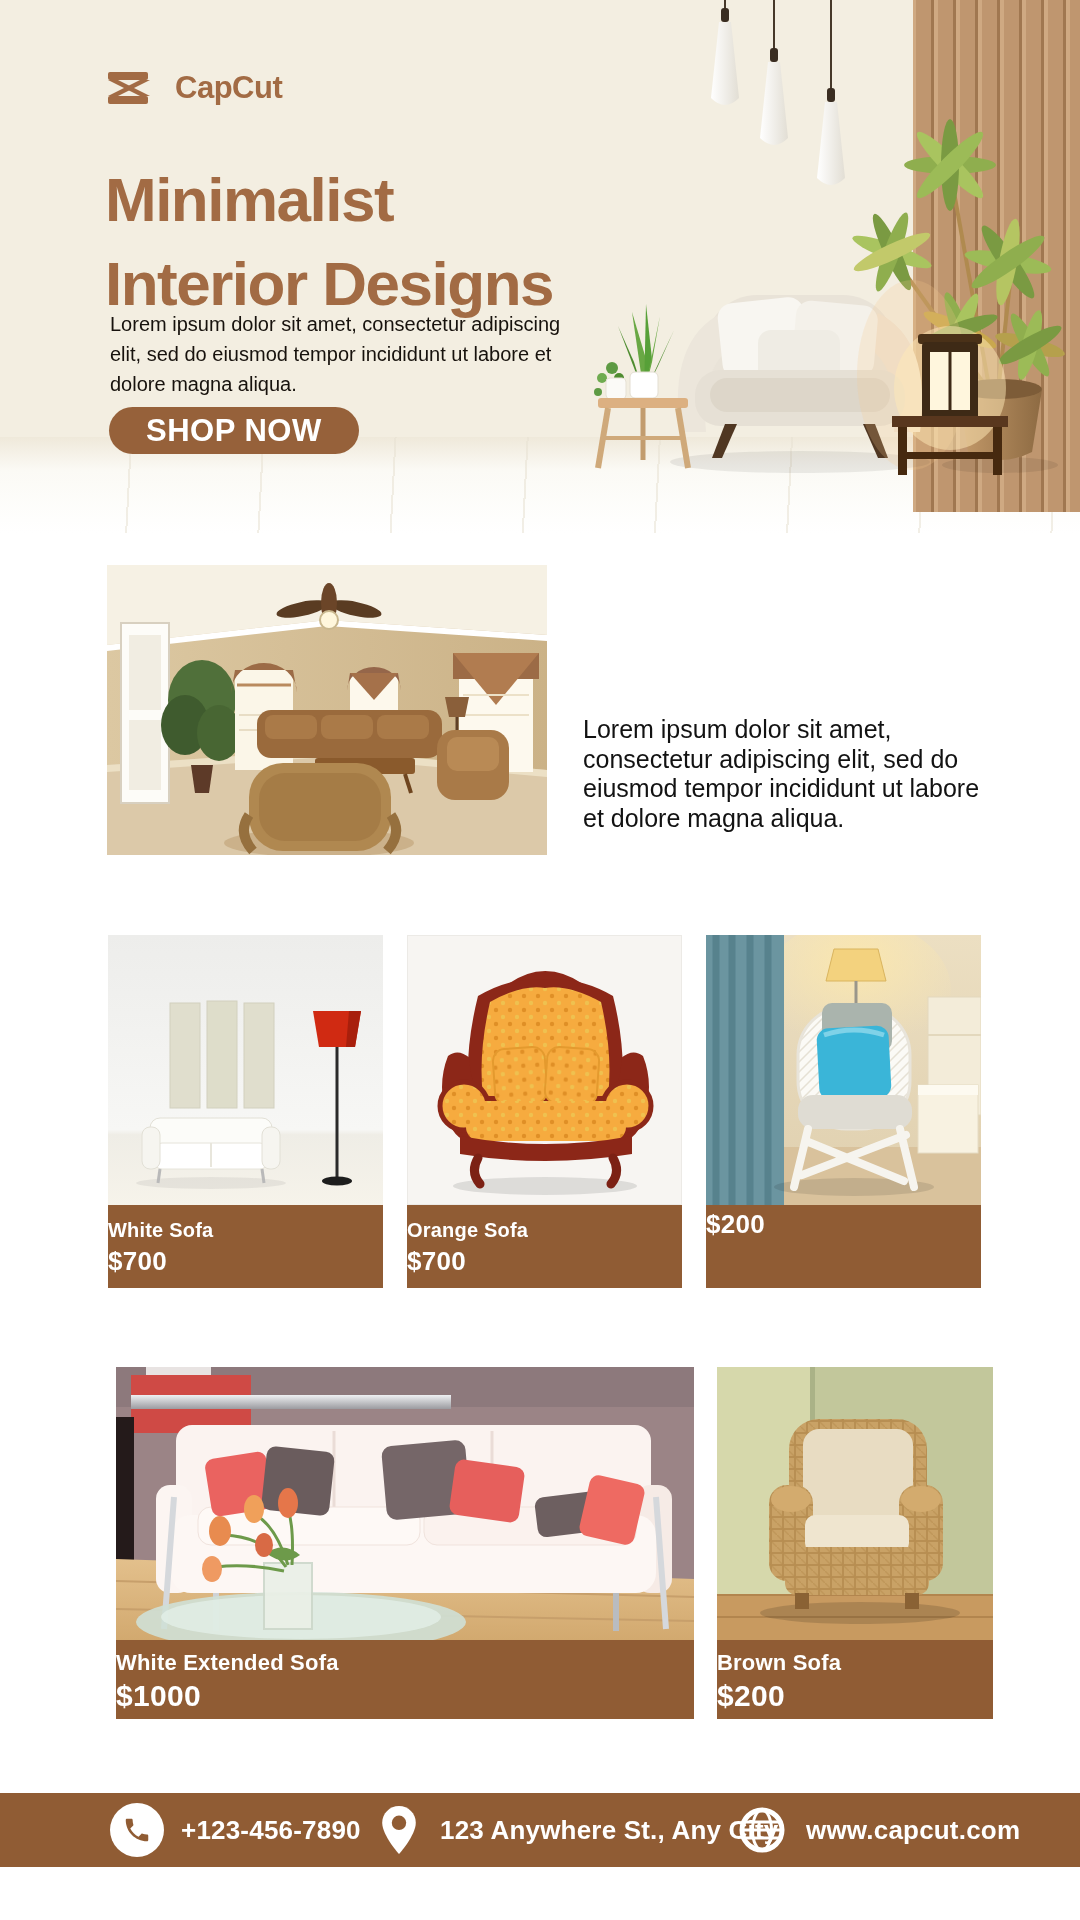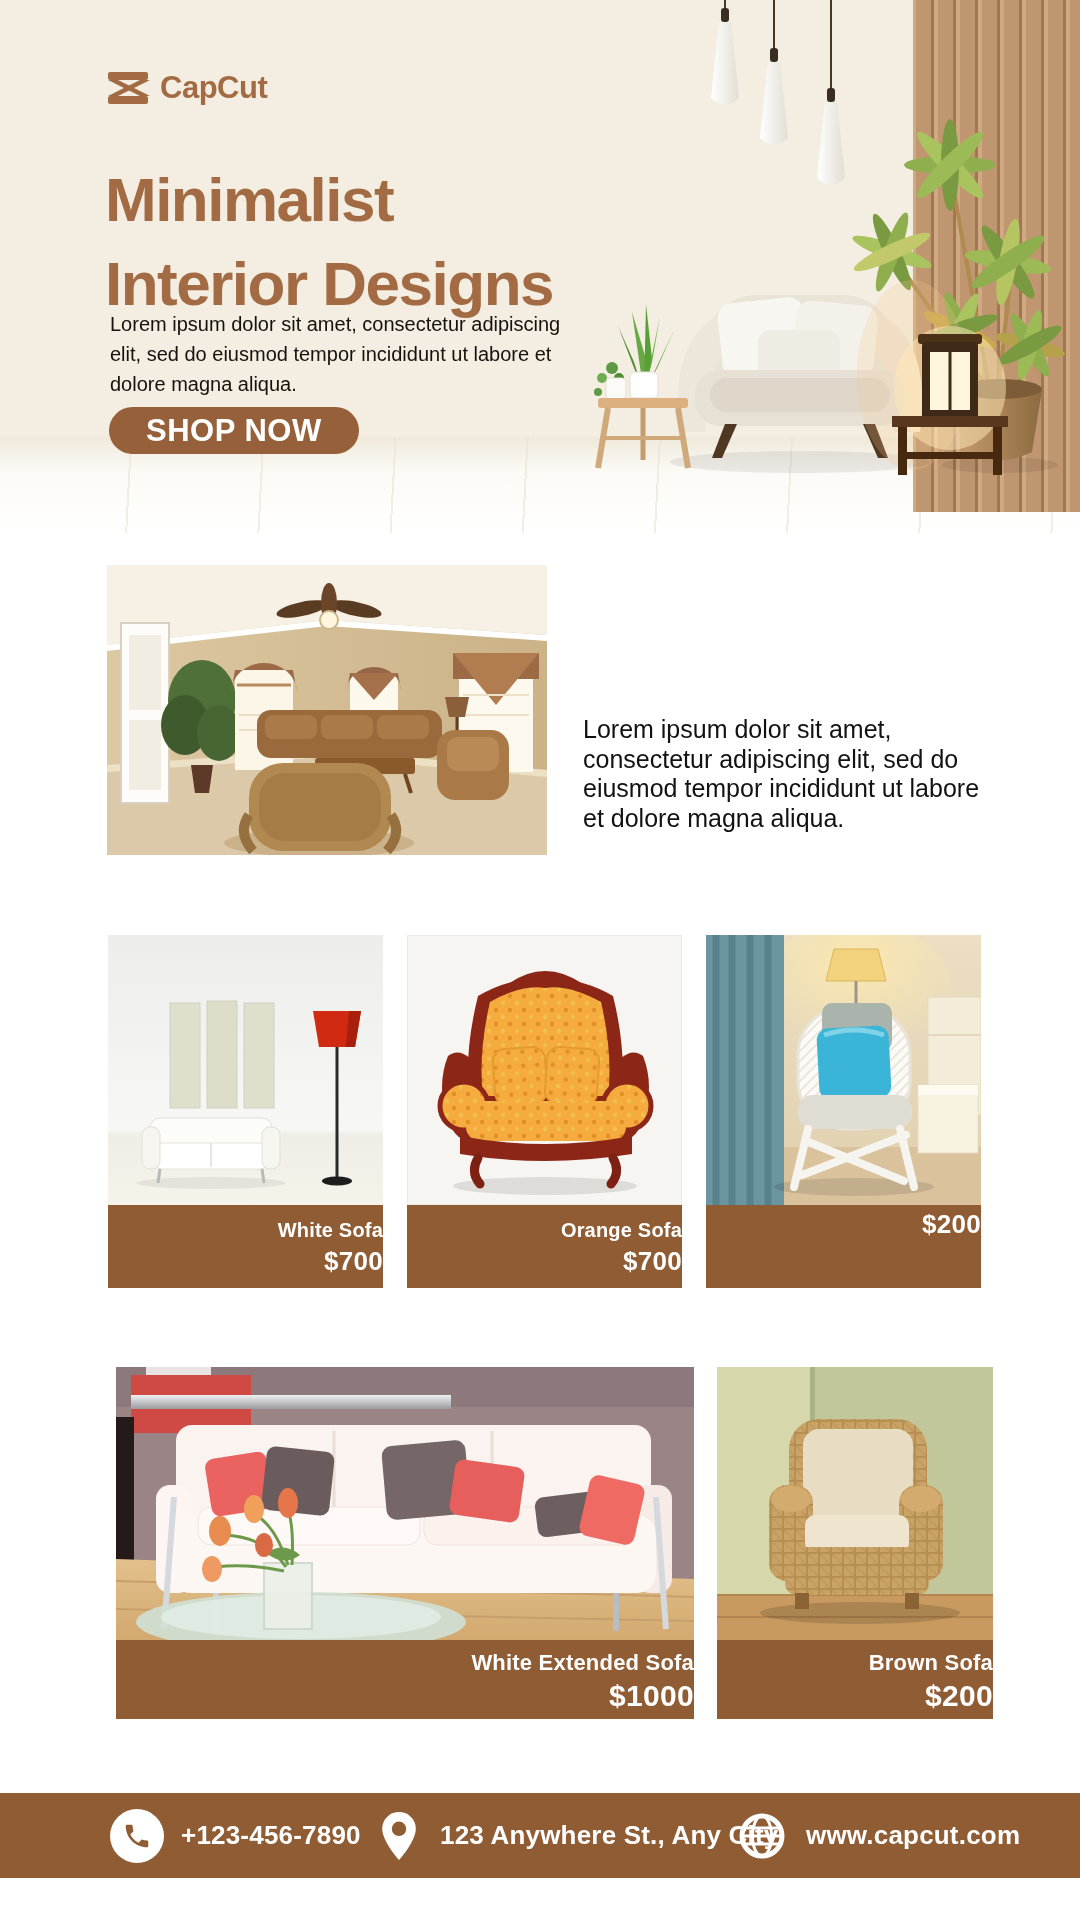--- a/index.html
+++ b/index.html
@@ -13,21 +13,21 @@
   .hero-floor{
     position:absolute;left:0;top:437px;width:1080px;height:96px;
     background:linear-gradient(180deg,#efe9da 0%,#fbfaf5 35%,#ffffff 100%);
   }
   .hero-floor:before{
     content:"";position:absolute;inset:0;
     background:repeating-linear-gradient(93deg,transparent 0 130px,#e7e1d2 130px 132px);
     opacity:.55;
   }
   .hero-art{position:absolute;left:520px;top:0;width:560px;height:533px;}
-  .logo{position:absolute;left:108px;top:70px;display:flex;align-items:center;gap:8px;}
+  .logo{position:absolute;left:108px;top:70px;display:flex;align-items:center;gap:23px;}
   .logo-text{font-size:31px;font-weight:700;color:#a26b44;letter-spacing:-0.5px;}
   .hero-title{
     position:absolute;left:105px;top:116px;width:640px;
     font-size:62px;font-weight:800;color:#a26b44;line-height:1.36;letter-spacing:-1.5px;
   }
   .hero-desc{
     position:absolute;left:110px;top:289px;width:472px;
     font-size:20px;line-height:1.5;color:#17120d;
   }
   .cta{
@@ -51,28 +51,28 @@
   .row{position:absolute;display:flex;}
   .row1{left:108px;top:935px;width:873px;justify-content:space-between;}
   .row2{left:108px;top:1367px;gap:23px;margin-left:8px;}
   .card{display:flex;flex-direction:column;}
   .card-w1{width:275px;}
   .card-wbig{width:578px;}
   .card-wsm{width:276px;}
   .card-img{position:relative;height:270px;overflow:hidden;background:#f5f5f3;}
   .row2 .card-img{height:273px;}
   .card-img svg{display:block;}
-  .card-footer{height:83px;background:#905c34;color:#ffffff;text-align:right;}
+  .card-footer{height:83px;background:#905c34;color:#ffffff;text-align:left;}
   .row2 .card-footer{height:79px;}
   .card-name{font-size:20px;font-weight:700;padding-top:14px;letter-spacing:0.2px;}
   .card-price{font-size:26px;font-weight:800;margin-top:4px;letter-spacing:0.3px;}
   .row2 .card-name{font-size:22px;padding-top:10px;}
   .row2 .card-price{font-size:30px;margin-top:3px;}
   
-  .footbar{position:absolute;left:0;top:1793px;width:1080px;height:85px;background:#905c34;}
+  .footbar{position:absolute;left:0;top:1793px;width:1080px;height:74px;background:#905c34;}
   .fgroup{position:absolute;top:0;height:100%;display:flex;align-items:center;gap:17px;}
   .fg1{left:110px;} .fg2{left:375px;} .fg3{left:735px;}
   .ficon-circle{
     width:54px;height:54px;border-radius:50%;background:#ffffff;
     display:flex;align-items:center;justify-content:center;flex:0 0 auto;
   }
   .ftext{color:#ffffff;font-weight:700;font-size:26px;letter-spacing:0.2px;white-space:nowrap;}
 </style>
 </head>
 <body>

